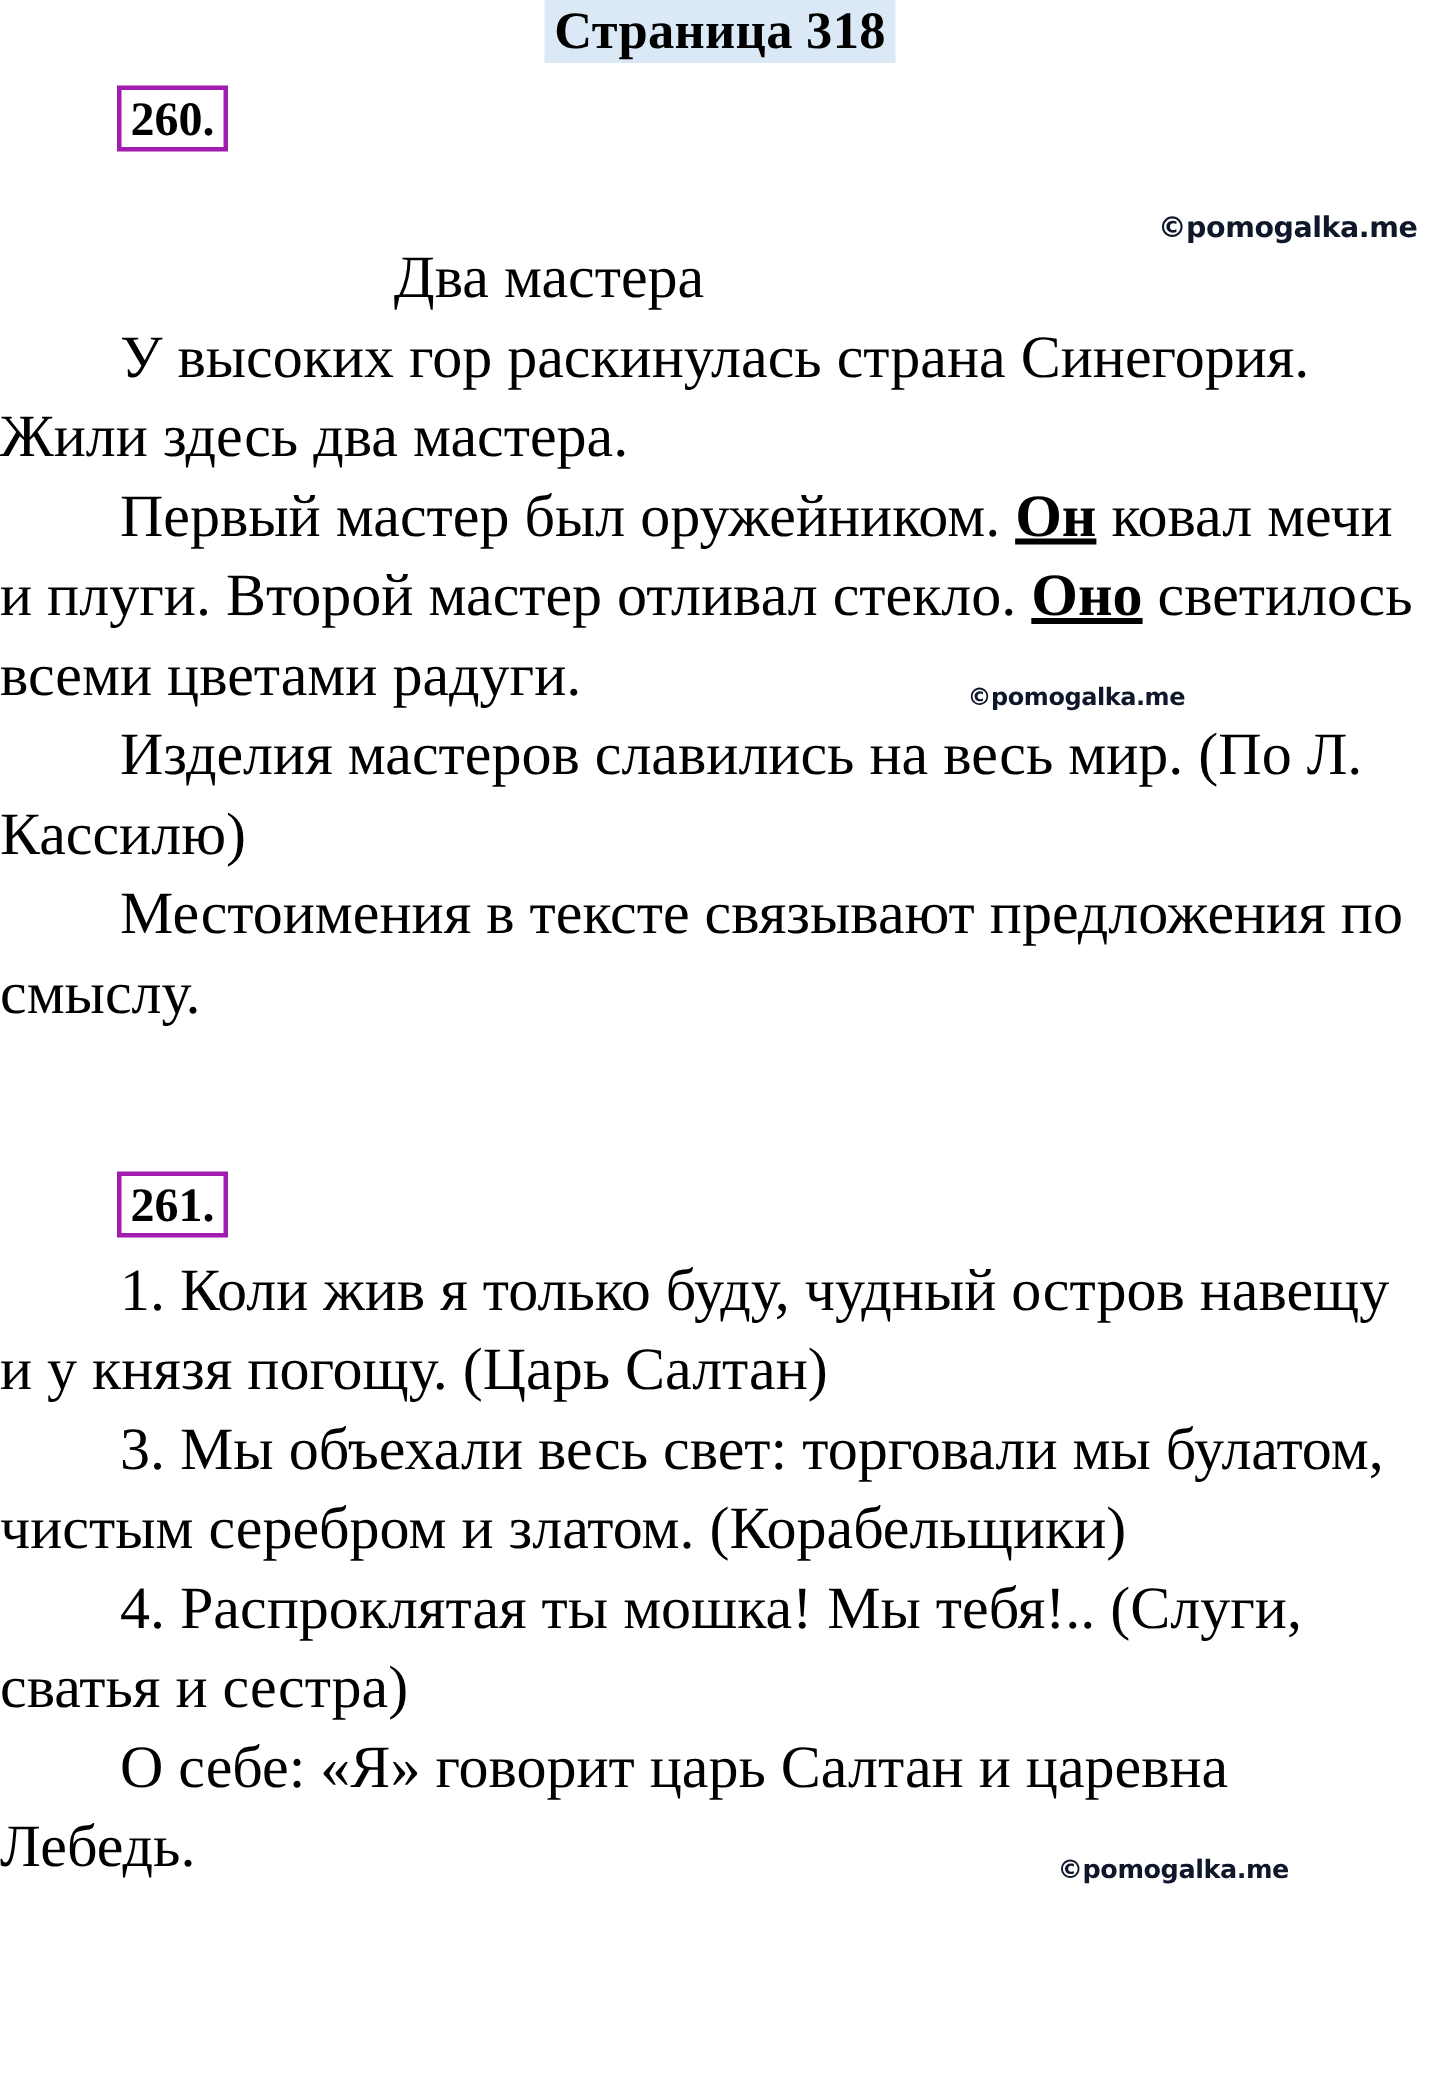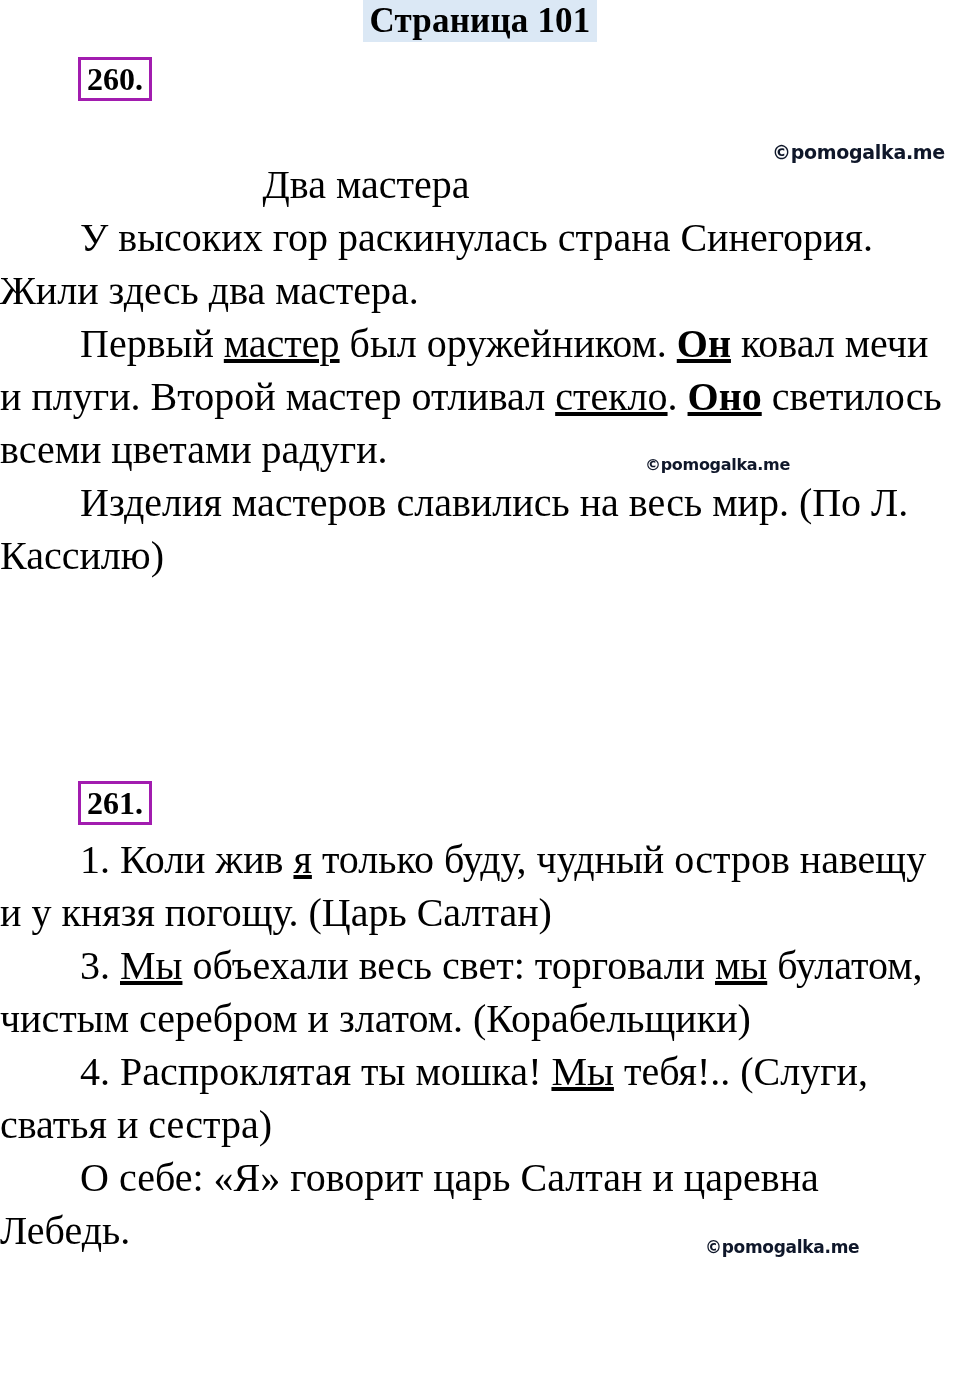--- a/index.html
+++ b/index.html
@@ -70,21 +70,21 @@
     margin: 0;
     text-indent: 80px;
   }
   .body-block p.centered {
     text-indent: 0;
     text-align: center;
     padding-left: 20px;
     padding-right: 240px;
   }
 
-  .u { text-decoration: underline; }
+  .u { }
   .bu { font-weight: bold; text-decoration: underline; }
 
   #block-260 { top: 158px; }
   #block-261 { top: 833px; }
 
   
   .watermark {
     position: absolute;
     font-family: "DejaVu Sans", "Liberation Sans", sans-serif;
     font-weight: bold;
@@ -95,30 +95,31 @@
   #wm-1 { left: 772px; top: 141px; font-size: 19px; }
   #wm-2 { left: 645px; top: 455px; font-size: 16px; }
   #wm-3 { left: 705px; top: 1237px; font-size: 17px; }
 </style>
 </head>
 <body>
 
 <div class="page">
 
   <div class="page-title-row">
-    <span class="page-title">Страница 101</span>
+    <span class="page-title">Страница 318</span>
   </div>
 
   <div class="ex-box" id="ex-260">260.</div>
 
   <div class="body-block" id="block-260">
     <p class="centered">Два мастера</p>
     <p>У высоких гор раскинулась страна Синегория. Жили здесь два мастера.</p>
     <p>Первый <span class="u">мастер</span> был оружейником. <span class="bu">Он</span> ковал мечи и плуги. Второй мастер отливал <span class="u">стекло</span>. <span class="bu">Оно</span> светилось всеми цветами радуги.</p>
     <p>Изделия мастеров славились на весь мир. (По Л. Кассилю)</p>
+    <p>Местоимения в тексте связывают предложения по смыслу.</p>
   </div>
 
   <div class="ex-box" id="ex-261">261.</div>
 
   <div class="body-block" id="block-261">
     <p>1. Коли жив <span class="u">я</span> только буду, чудный остров навещу и у князя погощу. (Царь Салтан)</p>
     <p>3. <span class="u">Мы</span> объехали весь свет: торговали <span class="u">мы</span> булатом, чистым серебром и златом. (Корабельщики)</p>
     <p>4. Распроклятая ты мошка! <span class="u">Мы</span> тебя!.. (Слуги, сватья и сестра)</p>
     <p>О себе: «Я» говорит царь Салтан и царевна Лебедь.</p>
   </div>

